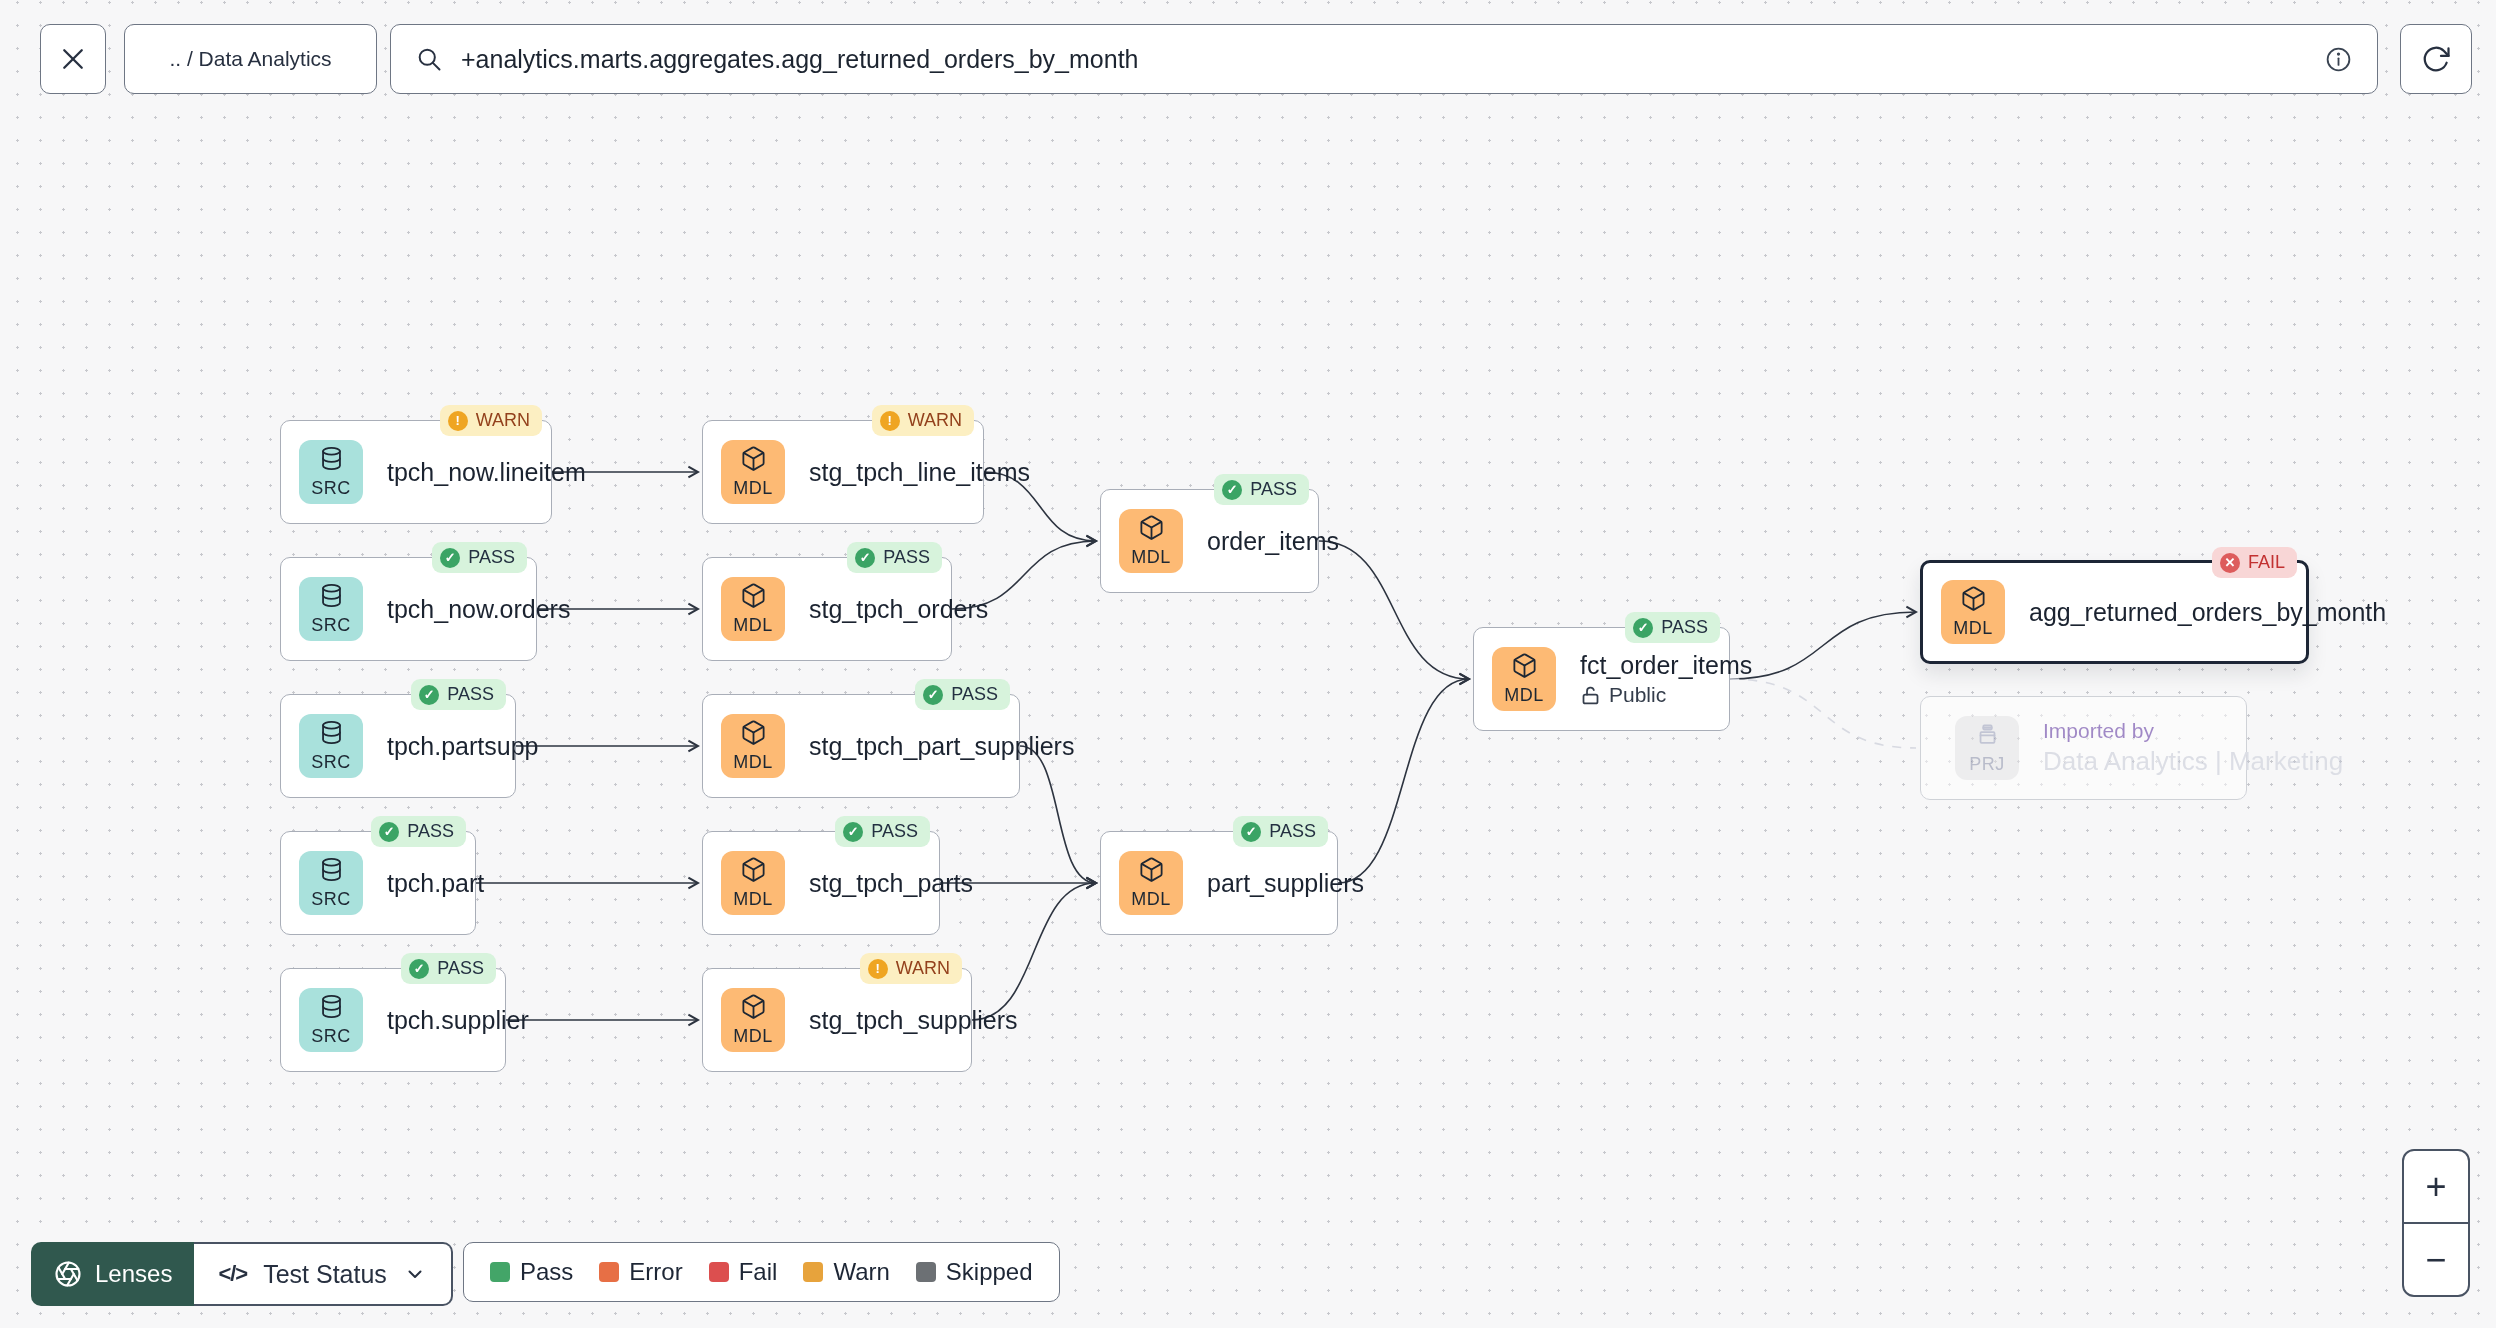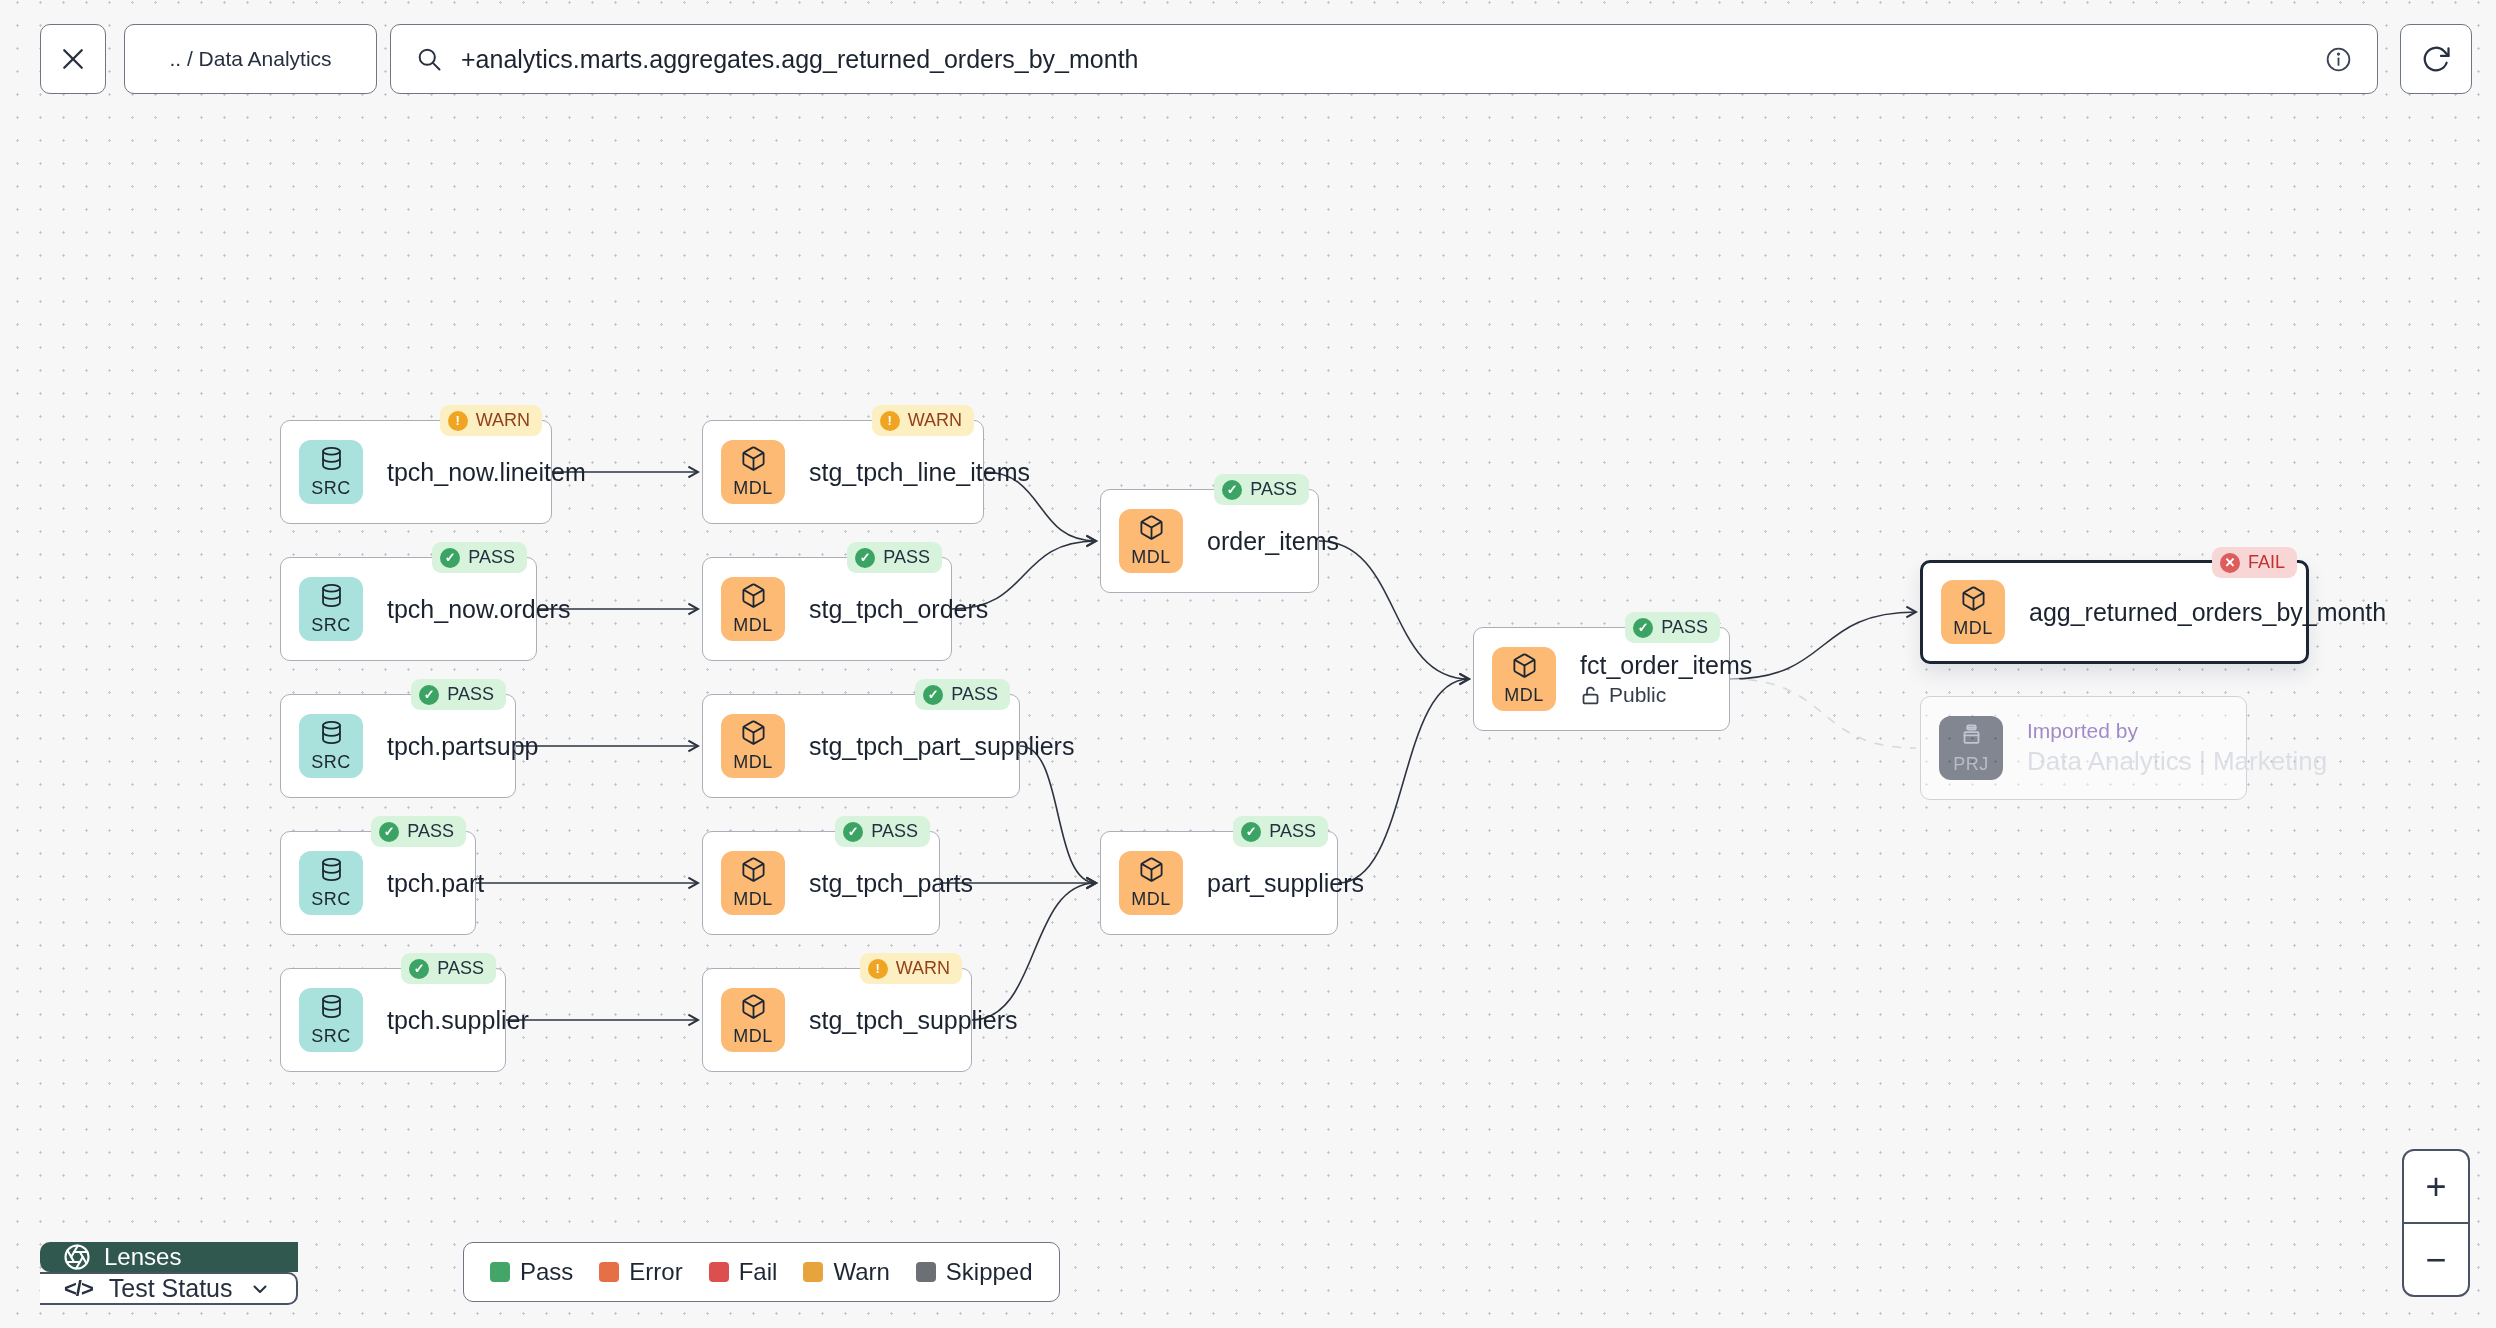--- a/index.html
+++ b/index.html
@@ -39,21 +39,21 @@
     position:absolute; background:#fff; border:1.5px solid #a9aeb8; border-radius:10px;
     display:flex; align-items:center; padding:0 20px 0 18px; gap:24px; cursor:pointer;
   }
   .node.selected { border:3.5px solid #1d2636; box-shadow:0 10px 20px rgba(20,25,40,.10); }
   .node.faded { opacity:.5; }
 
   .chip { width:64px; height:64px; border-radius:12px; flex:none;
     display:flex; flex-direction:column; align-items:center; justify-content:center; gap:6px; }
   .chip-src { background:#a9e1dc; }
   .chip-mdl { background:#fdba74; }
-  .chip-prj { background:#0f172a; }
+  .chip-prj { background:#e5e5e5;margin-left:16px; }
   .chip-label { font-size:18px; letter-spacing:.5px; color:#1d2733; }
   .chip-prj .chip-label { color:#7c829e; }
   .chip-icon svg { display:block; }
 
   .node-textcol { display:flex; flex-direction:column; gap:3px; min-width:0; }
   .node-toplabel { font-size:21px; color:#4c1d95; }
   .node-label { font-size:25px; color:#1b2330; white-space:nowrap; }
   .faded .node-label { color:#c3c7d4; font-size:26px; }
   .node-sub { display:flex; align-items:center; gap:8px; font-size:21px; color:#343d4b; }
 
@@ -64,21 +64,21 @@
   .badge-dot { width:20px; height:20px; border-radius:50%; color:#fff; font-size:13px;
     display:flex; align-items:center; justify-content:center; font-weight:bold; }
   .badge.pass { background:#d7f3dc; color:#233041; }
   .badge.pass .badge-dot { background:#3ba465; }
   .badge.warn { background:#fcefc2; color:#93411c; }
   .badge.warn .badge-dot { background:#efa522; }
   .badge.fail { background:#f8d6d6; color:#c23131; }
   .badge.fail .badge-dot { background:#dd5c5c; }
 
   
-  #lens-group { position:absolute; left:40px; top:1242px; height:64px; display:flex;flex-direction:column; }
+  #lens-group { position:absolute; left:31px; top:1242px; height:64px; display:flex; }
   #lenses-btn { background:#30584e; color:#fff; border-radius:10px 0 0 10px;
     display:flex; align-items:center; gap:12px; padding:0 22px; font-size:24px; cursor:pointer; }
   #lens-selector { background:#fff; border:2px solid #495363; border-left:none;
     border-radius:0 10px 10px 0; display:flex; align-items:center; gap:16px;
     padding:0 24px; font-size:25px; color:#273040; cursor:pointer; }
   #code-icon { font-size:22px; font-weight:bold; letter-spacing:-1px; color:#273040; }
 
   #legend { position:absolute; left:463px; top:1242px; height:60px; background:#fff;
     border:1.5px solid #6e7684; border-radius:10px; display:flex; align-items:center;
     gap:26px; padding:0 26px; }

